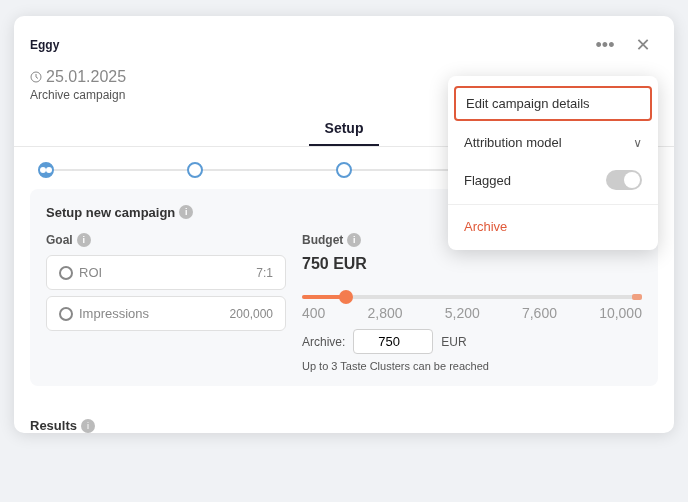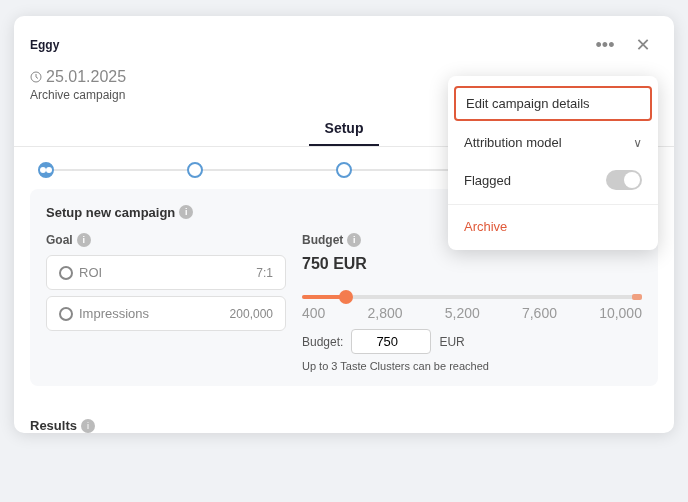--- a/index.html
+++ b/index.html
@@ -494,21 +494,21 @@
             </div>
             <div class="slider-labels">
               <span>400</span>
               <span>2,800</span>
               <span>5,200</span>
               <span>7,600</span>
               <span>10,000</span>
             </div>
           </div>
           <div class="budget-input-row">
-            <span class="budget-label">Budget:</span>
+            <span class="budget-label">Archive:</span>
             <input class="budget-input" type="text" value="750" style="">
             <span class="budget-currency">EUR</span>
           </div>
           <div class="budget-note">Up to 3 Taste Clusters can be reached</div>
         </div>
       </div>
     </div>
   </div>
 
   <div class="runtime-section">

